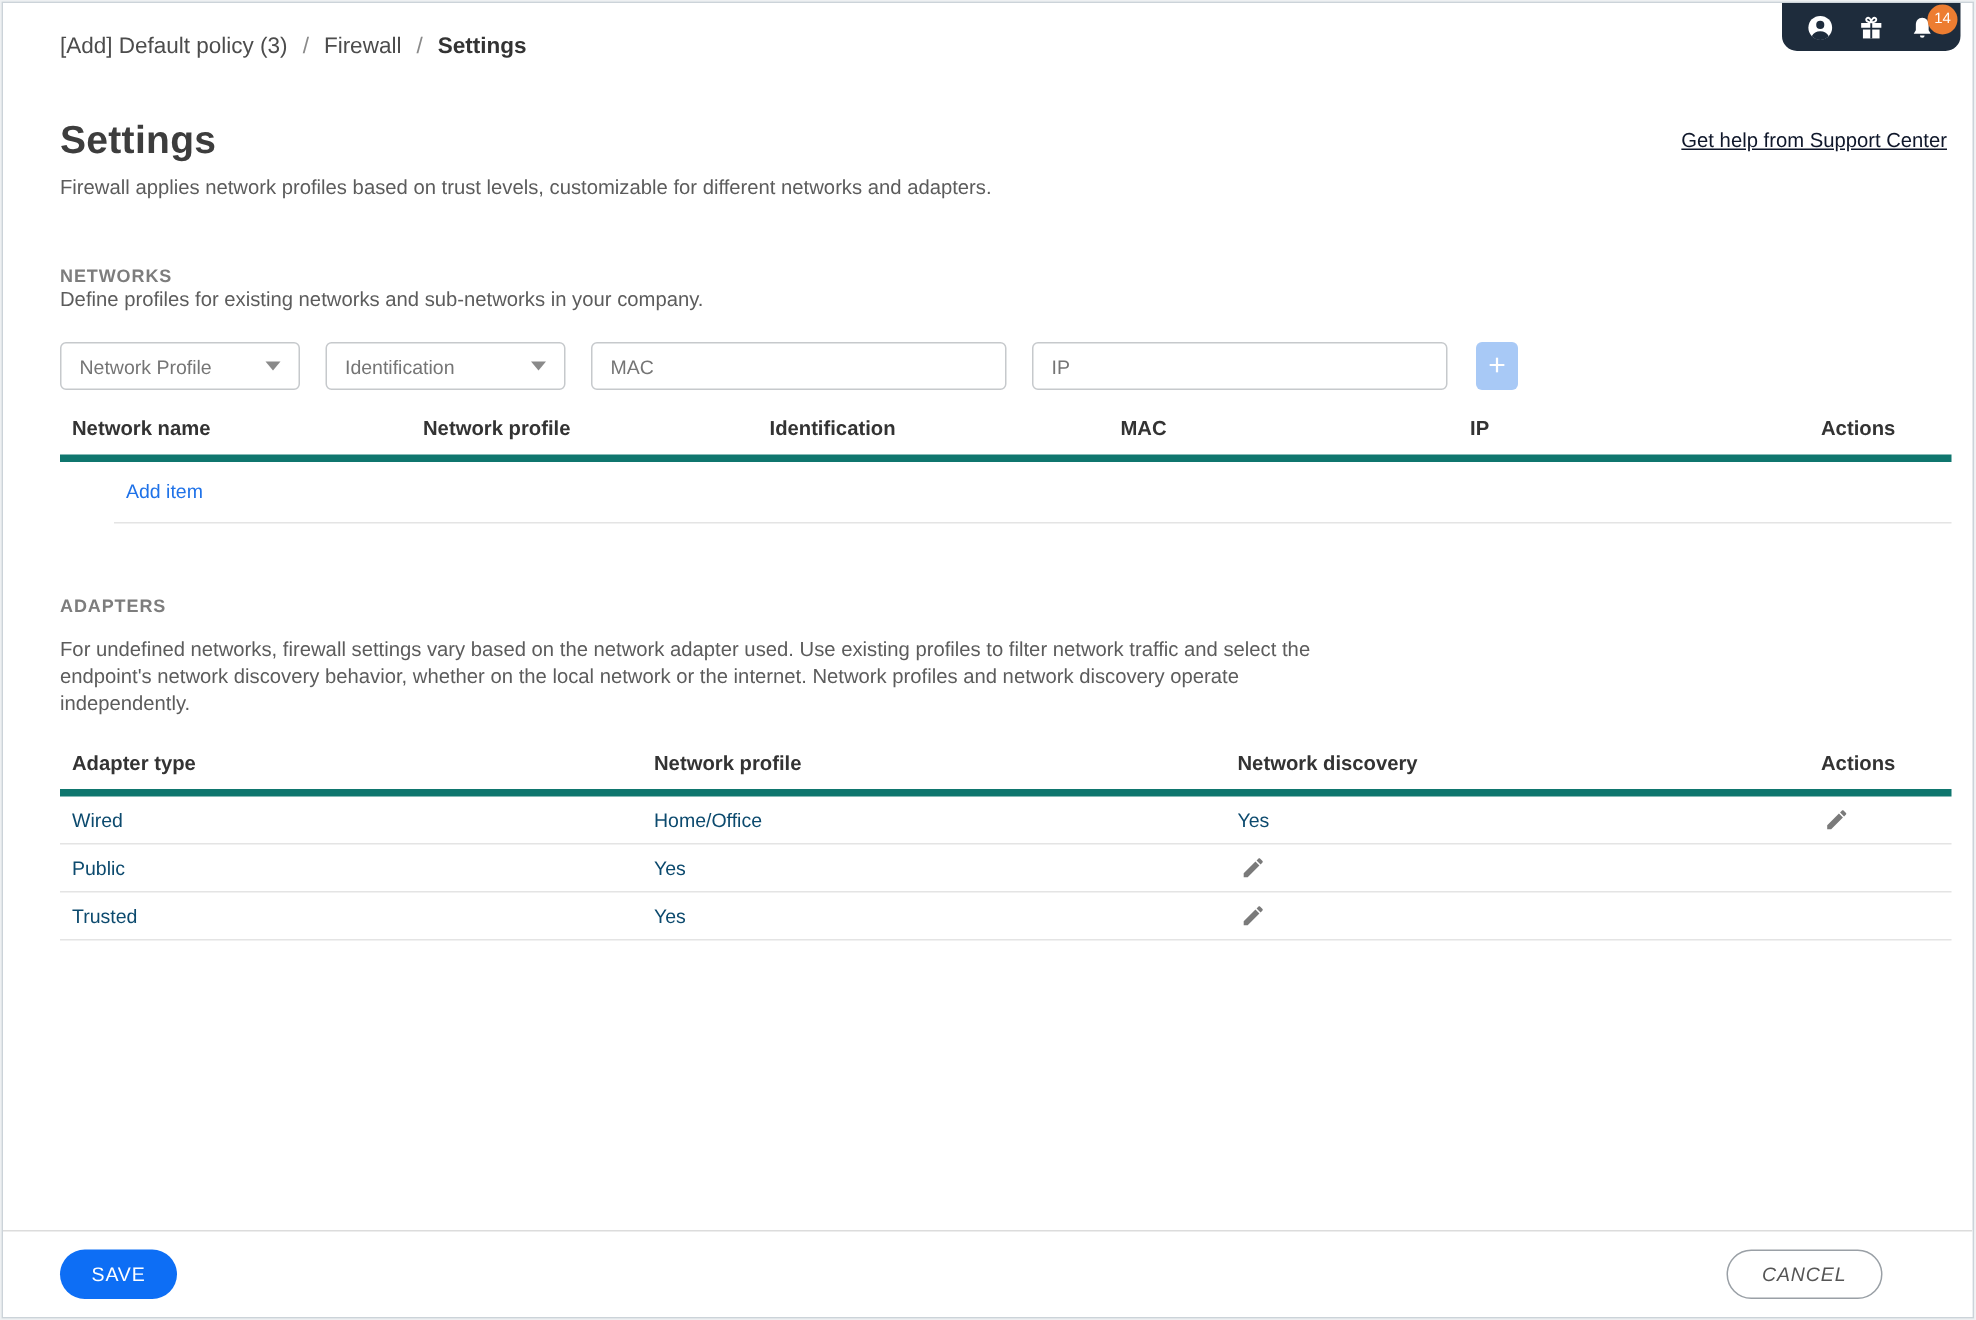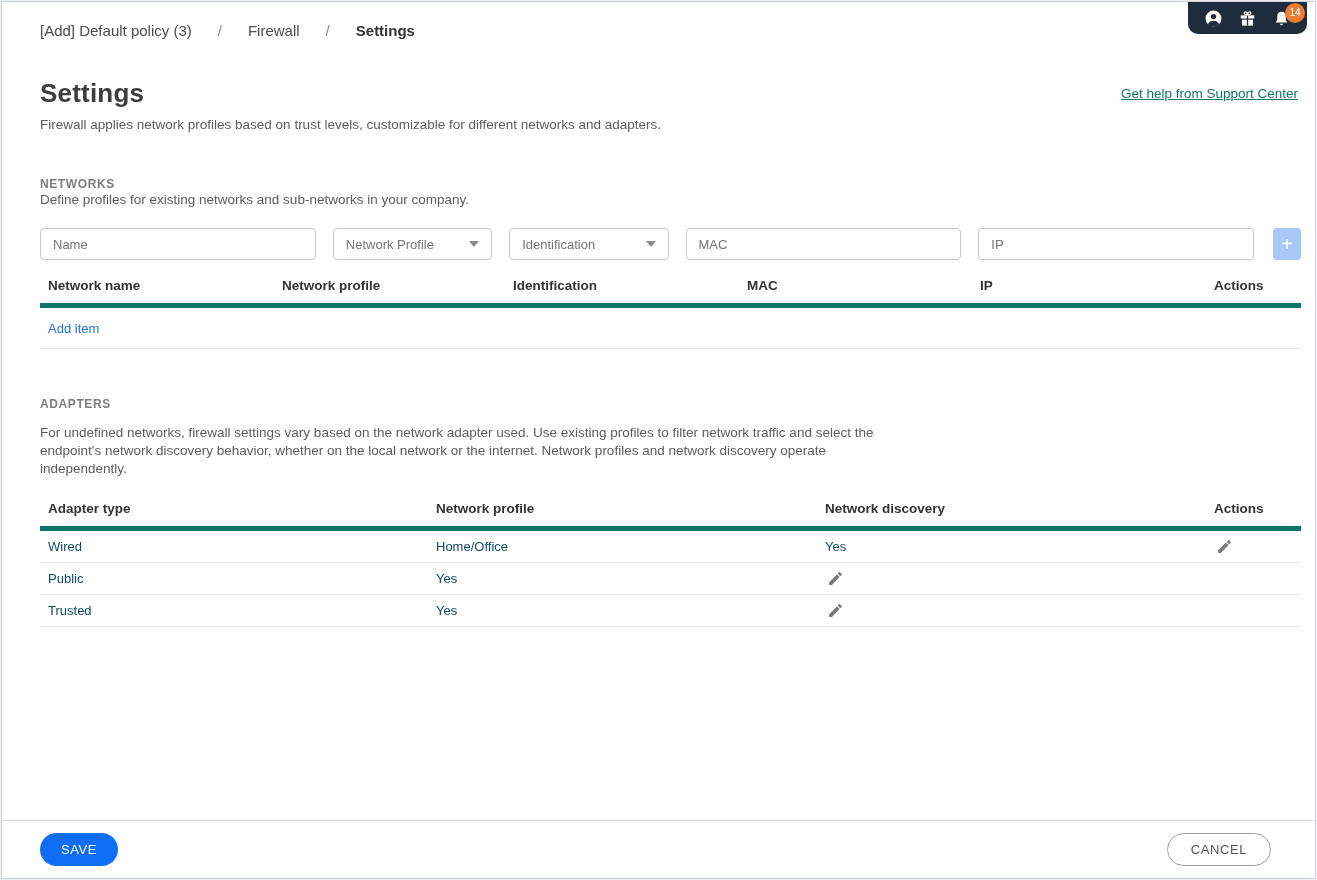--- a/index.html
+++ b/index.html
@@ -5,21 +5,21 @@
   * { margin:0; padding:0; box-sizing:border-box; }
   html,body { width:1317px; height:880px; background:#eef0f2; }
   body { font-family:"Liberation Sans", sans-serif; }
   .page {
     position:relative; width:1315px; height:878px; margin:1px;
     background:#ffffff; border:1px solid #ccd3d9; overflow:hidden;
     color:#3f3f3f;
   }
 
   
-  .crumbs { position:absolute; top:20px; left:38px; font-size:15px; color:#4c4c4c; display:flex; gap:26px; }
+  .crumbs { position:absolute; top:20px; left:38px; font-size:15px; color:#4c4c4c; display:flex; gap:10px; }
   .crumb { cursor:pointer; }
   .crumb-sep { color:#8a8a8a; }
   .crumb-current { color:#333; font-weight:600; }
 
   .user-badge {
     position:absolute; top:0; right:8px; height:32px;
     background:#1e2c3c; border-radius:0 0 10px 10px;
     display:flex; align-items:center; gap:15px; padding:0 16px;
   }
   .ub-icon { width:19px; height:19px; display:block; cursor:pointer; position:relative; }
@@ -27,21 +27,21 @@
   .bell-wrap { position:relative; }
   .notif-badge {
     position:absolute; top:-6px; right:-14px; min-width:20px; height:20px;
     background:#ed7d31; color:#fff; border-radius:10px; font-size:10px;
     display:flex; align-items:center; justify-content:center; padding:0 4px;
   }
 
   
   .page-title { position:absolute; top:76px; left:38px; font-size:26px; font-weight:600; color:#3d3d3d; letter-spacing:0.2px; }
   .page-desc { position:absolute; top:115px; left:38px; font-size:13.5px; color:#5c5c5c;text-align:right; }
-  .help-link { position:absolute; top:84px; right:17px; font-size:13.5px; color:#0f766e; text-decoration:underline; cursor:pointer; }
+  .help-link { position:absolute; top:84px; right:17px; font-size:13.5px; color:#0f172a; text-decoration:underline; cursor:pointer; }
 
   
   .section-label { font-size:12px; font-weight:700; letter-spacing:0.6px; color:#7d7d7d; }
   .section-desc { font-size:13.5px; color:#5c5c5c; line-height:18px; }
 
   .networks { position:absolute; top:175px; left:38px; right:14px; }
   .networks .section-desc { }
 
   .filter-row { margin-top:19px; display:flex; gap:17px; align-items:center; }
   .f-input, .f-select {
@@ -56,49 +56,49 @@
   .w-mac { width:277px; } .w-ip { width:277px; }
   .add-btn {
     width:28px; height:32px; margin-left:2px; border:none; border-radius:4px;
     background:#a8c9f6; color:#fff; font-size:20px; line-height:28px; cursor:default;
     display:flex; align-items:center; justify-content:center; font-family:"Liberation Sans", sans-serif;
   }
 
   .grid-head { display:grid; font-size:13.5px; font-weight:700; color:#333;
     padding:13px 0 10px 8px; border-bottom:5px solid #0f766e; }
   .net-cols { grid-template-columns:234px 231px 234px 233px 234px 1fr; margin-top:5px; }
-  .add-item-row { padding:11px 0 11px 8px; border-bottom:1px solid #e4e4e4; }
+  .add-item-row { padding:11px 0 11px 8px; border-bottom:1px solid #e4e4e4;margin-left:36px; }
   .add-item-link { font-size:13px; color:#1f72e8; cursor:pointer; }
 
   .adapters { position:absolute; top:373px; left:38px; right:14px;margin-top:22px; }
   .adapters .section-desc { margin-top:13px; max-width:858px; }
 
   .adp-cols { grid-template-columns:388px 389px 389px 1fr; margin-top:10px; }
   .grid-row { display:grid; grid-template-columns:388px 389px 389px 1fr;
     font-size:13px; color:#0c4a6e; align-items:center;
     padding:0 0 0 8px; height:32px; border-bottom:1px solid #e4e4e4; }
   .edit-btn { background:none; border:none; cursor:pointer; padding:0; width:20px; height:20px; margin-left:2px; }
   .edit-btn svg { width:17px; height:17px; fill:#7a7a7a; display:block; }
 
   
   .footer {
     position:absolute; left:0; right:0; bottom:0; height:58px;
     border-top:1px solid #dcdcdc; background:#fff;
     display:flex; align-items:center; justify-content:space-between;
-    padding:0 44px 0 38px;
+    padding:0 60px 0 38px;
   }
   .btn-save {
     height:33px; padding:0 21px; border:none; border-radius:17px;
     background:#0d6ef5; color:#fff; font-size:13px; letter-spacing:0.6px;
     font-family:"Liberation Sans", sans-serif; cursor:pointer;
   }
   .btn-cancel {
     height:33px; padding:0 23px; border:1px solid #9aa0a6; border-radius:17px;
     background:#fff; color:#555; font-size:13px; letter-spacing:0.6px;
-    font-family:"Liberation Sans", sans-serif; cursor:pointer;
+    font-family:"Liberation Sans", sans-serif; cursor:pointer;font-style:italic;
   }
 </style>
 </head>
 <body>
 
 <div class="page">
 
   <div class="crumbs">
     <span class="crumb">[Add] Default policy (3)</span>
     <span class="crumb-sep">/</span>
@@ -134,21 +134,20 @@
 
   <div class="page-title">Settings</div>
   <div class="page-desc">Firewall applies network profiles based on trust levels, customizable for different networks and adapters.</div>
   <a class="help-link">Get help from Support Center</a>
 
   <div class="networks">
     <div class="section-label">NETWORKS</div>
     <div class="section-desc">Define profiles for existing networks and sub-networks in your company.</div>
 
     <div class="filter-row">
-      <input class="f-input w-name" placeholder="Name" style="">
       <div class="f-select w-profile">
         <span>Network Profile</span>
         <span class="caret"></span>
       </div>
       <div class="f-select w-ident">
         <span>Identification</span>
         <span class="caret"></span>
       </div>
       <input class="f-input w-mac" placeholder="MAC" style="">
       <input class="f-input w-ip" placeholder="IP" style="">

